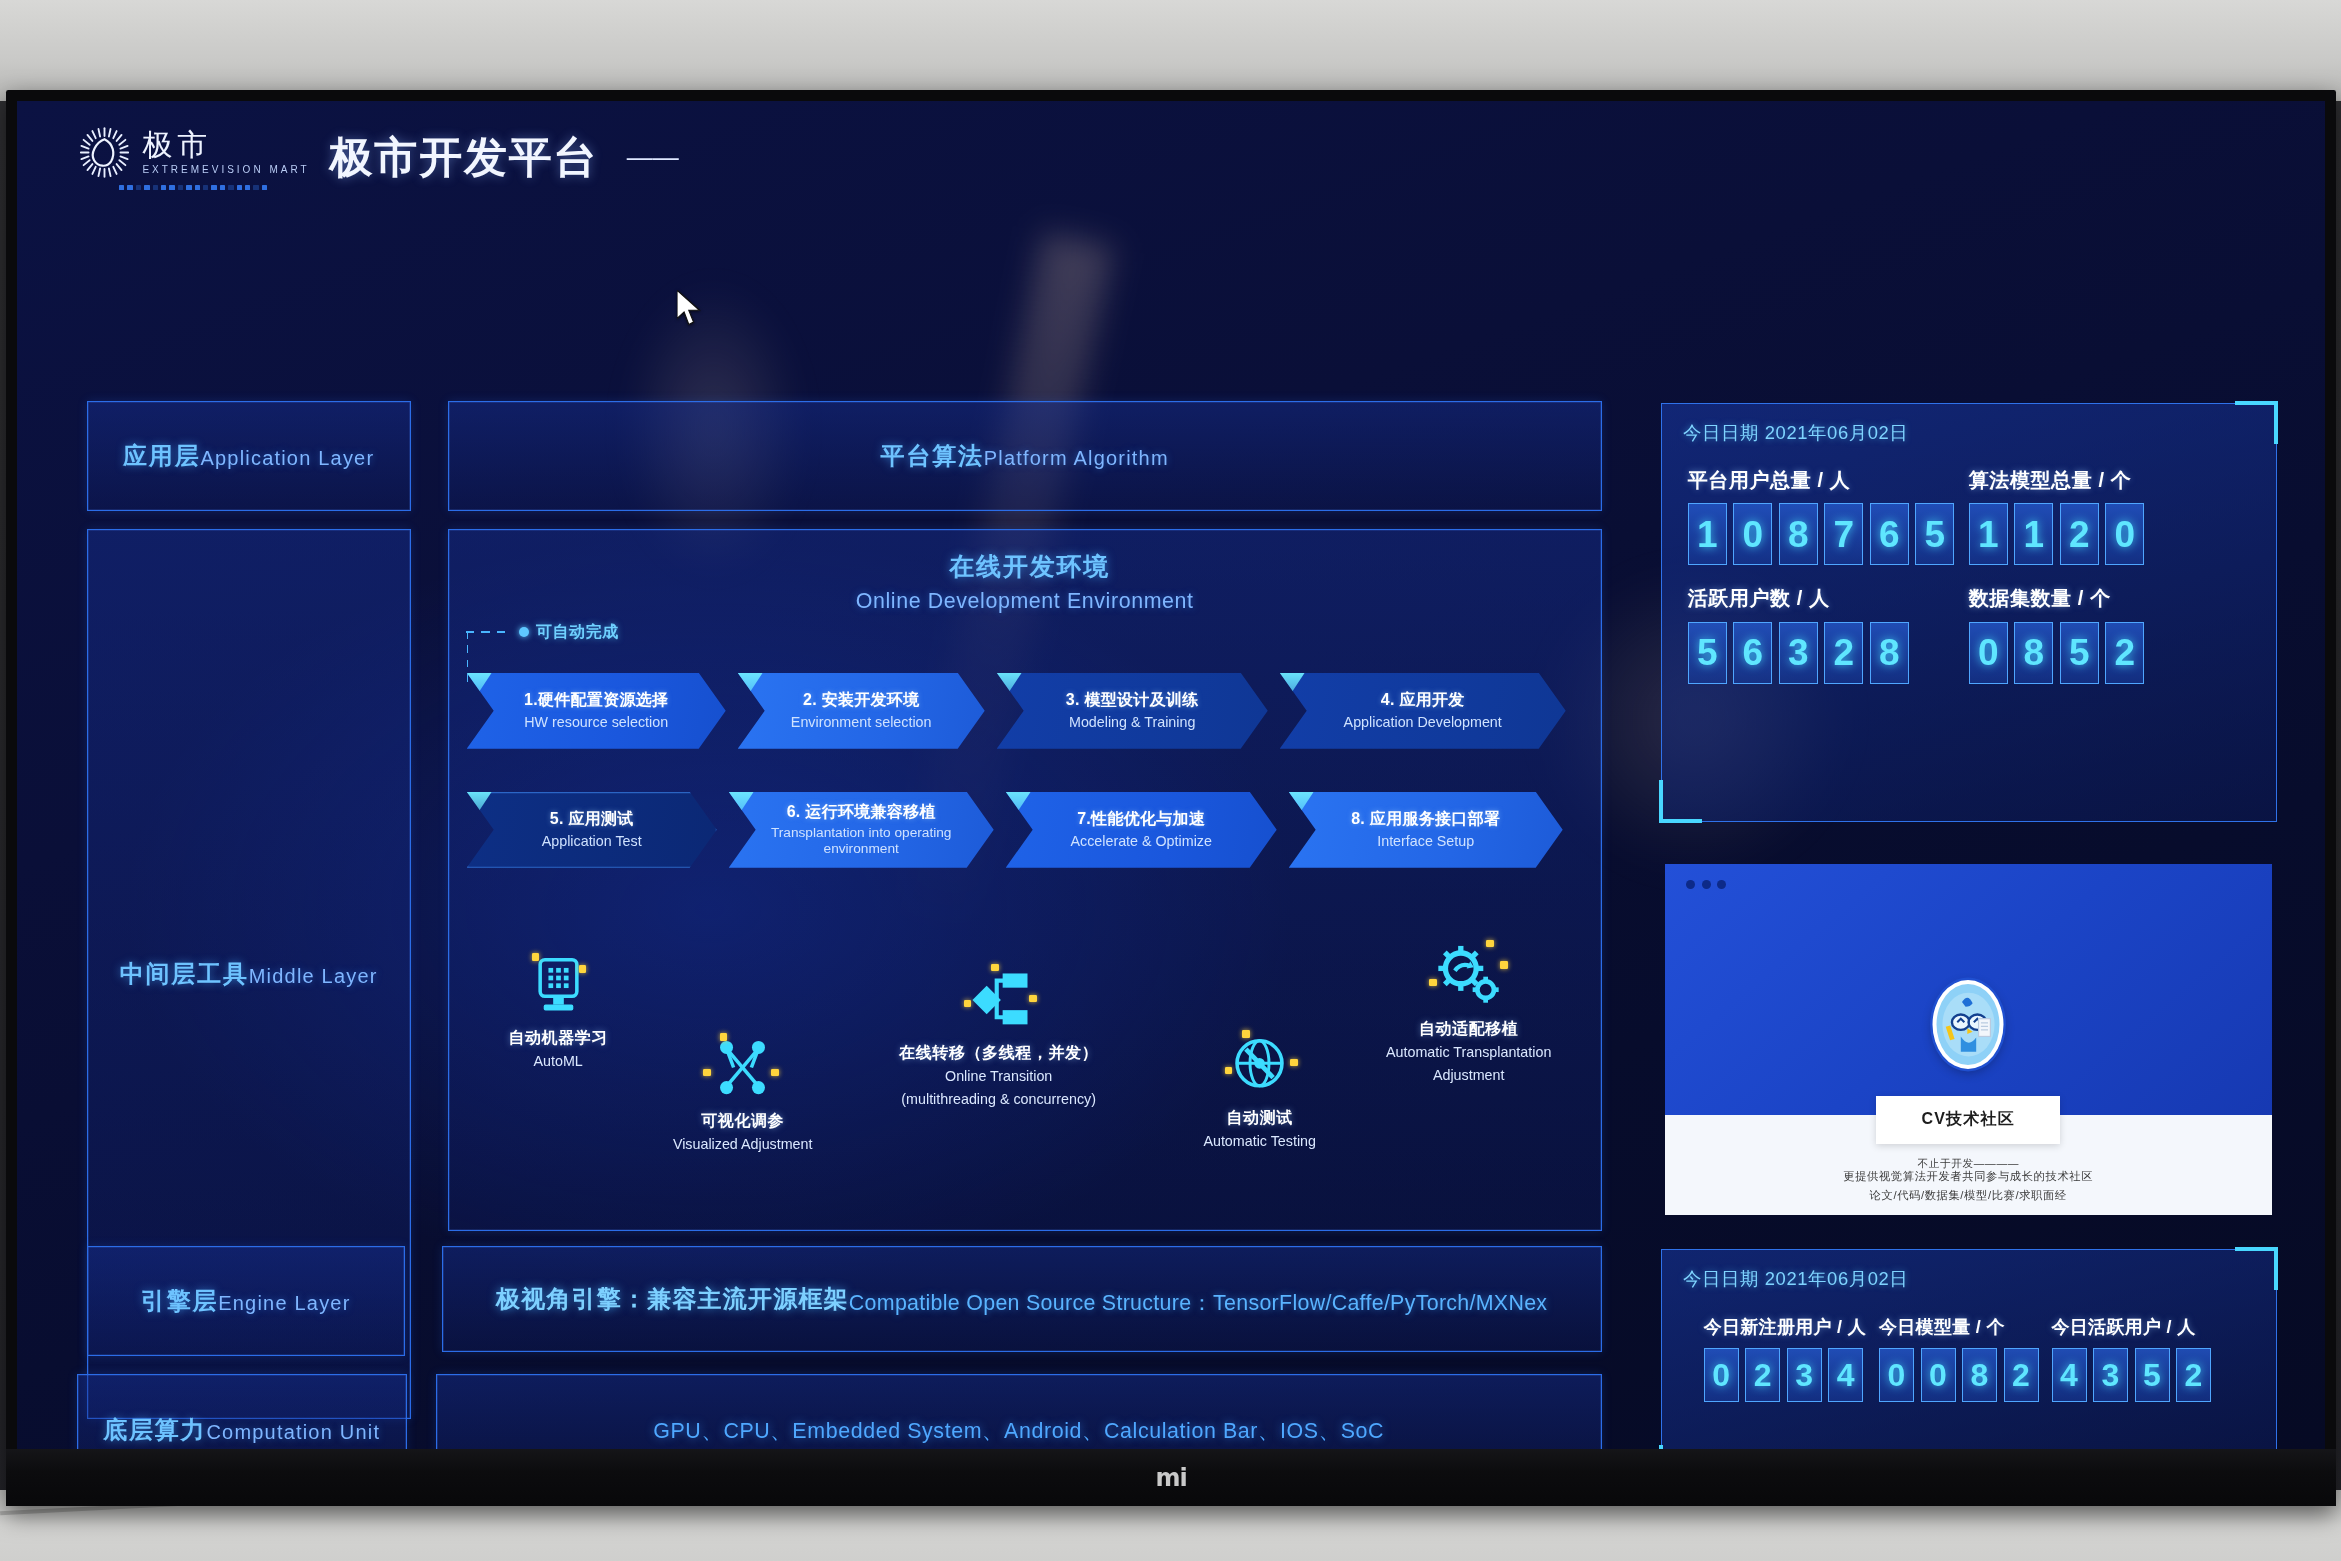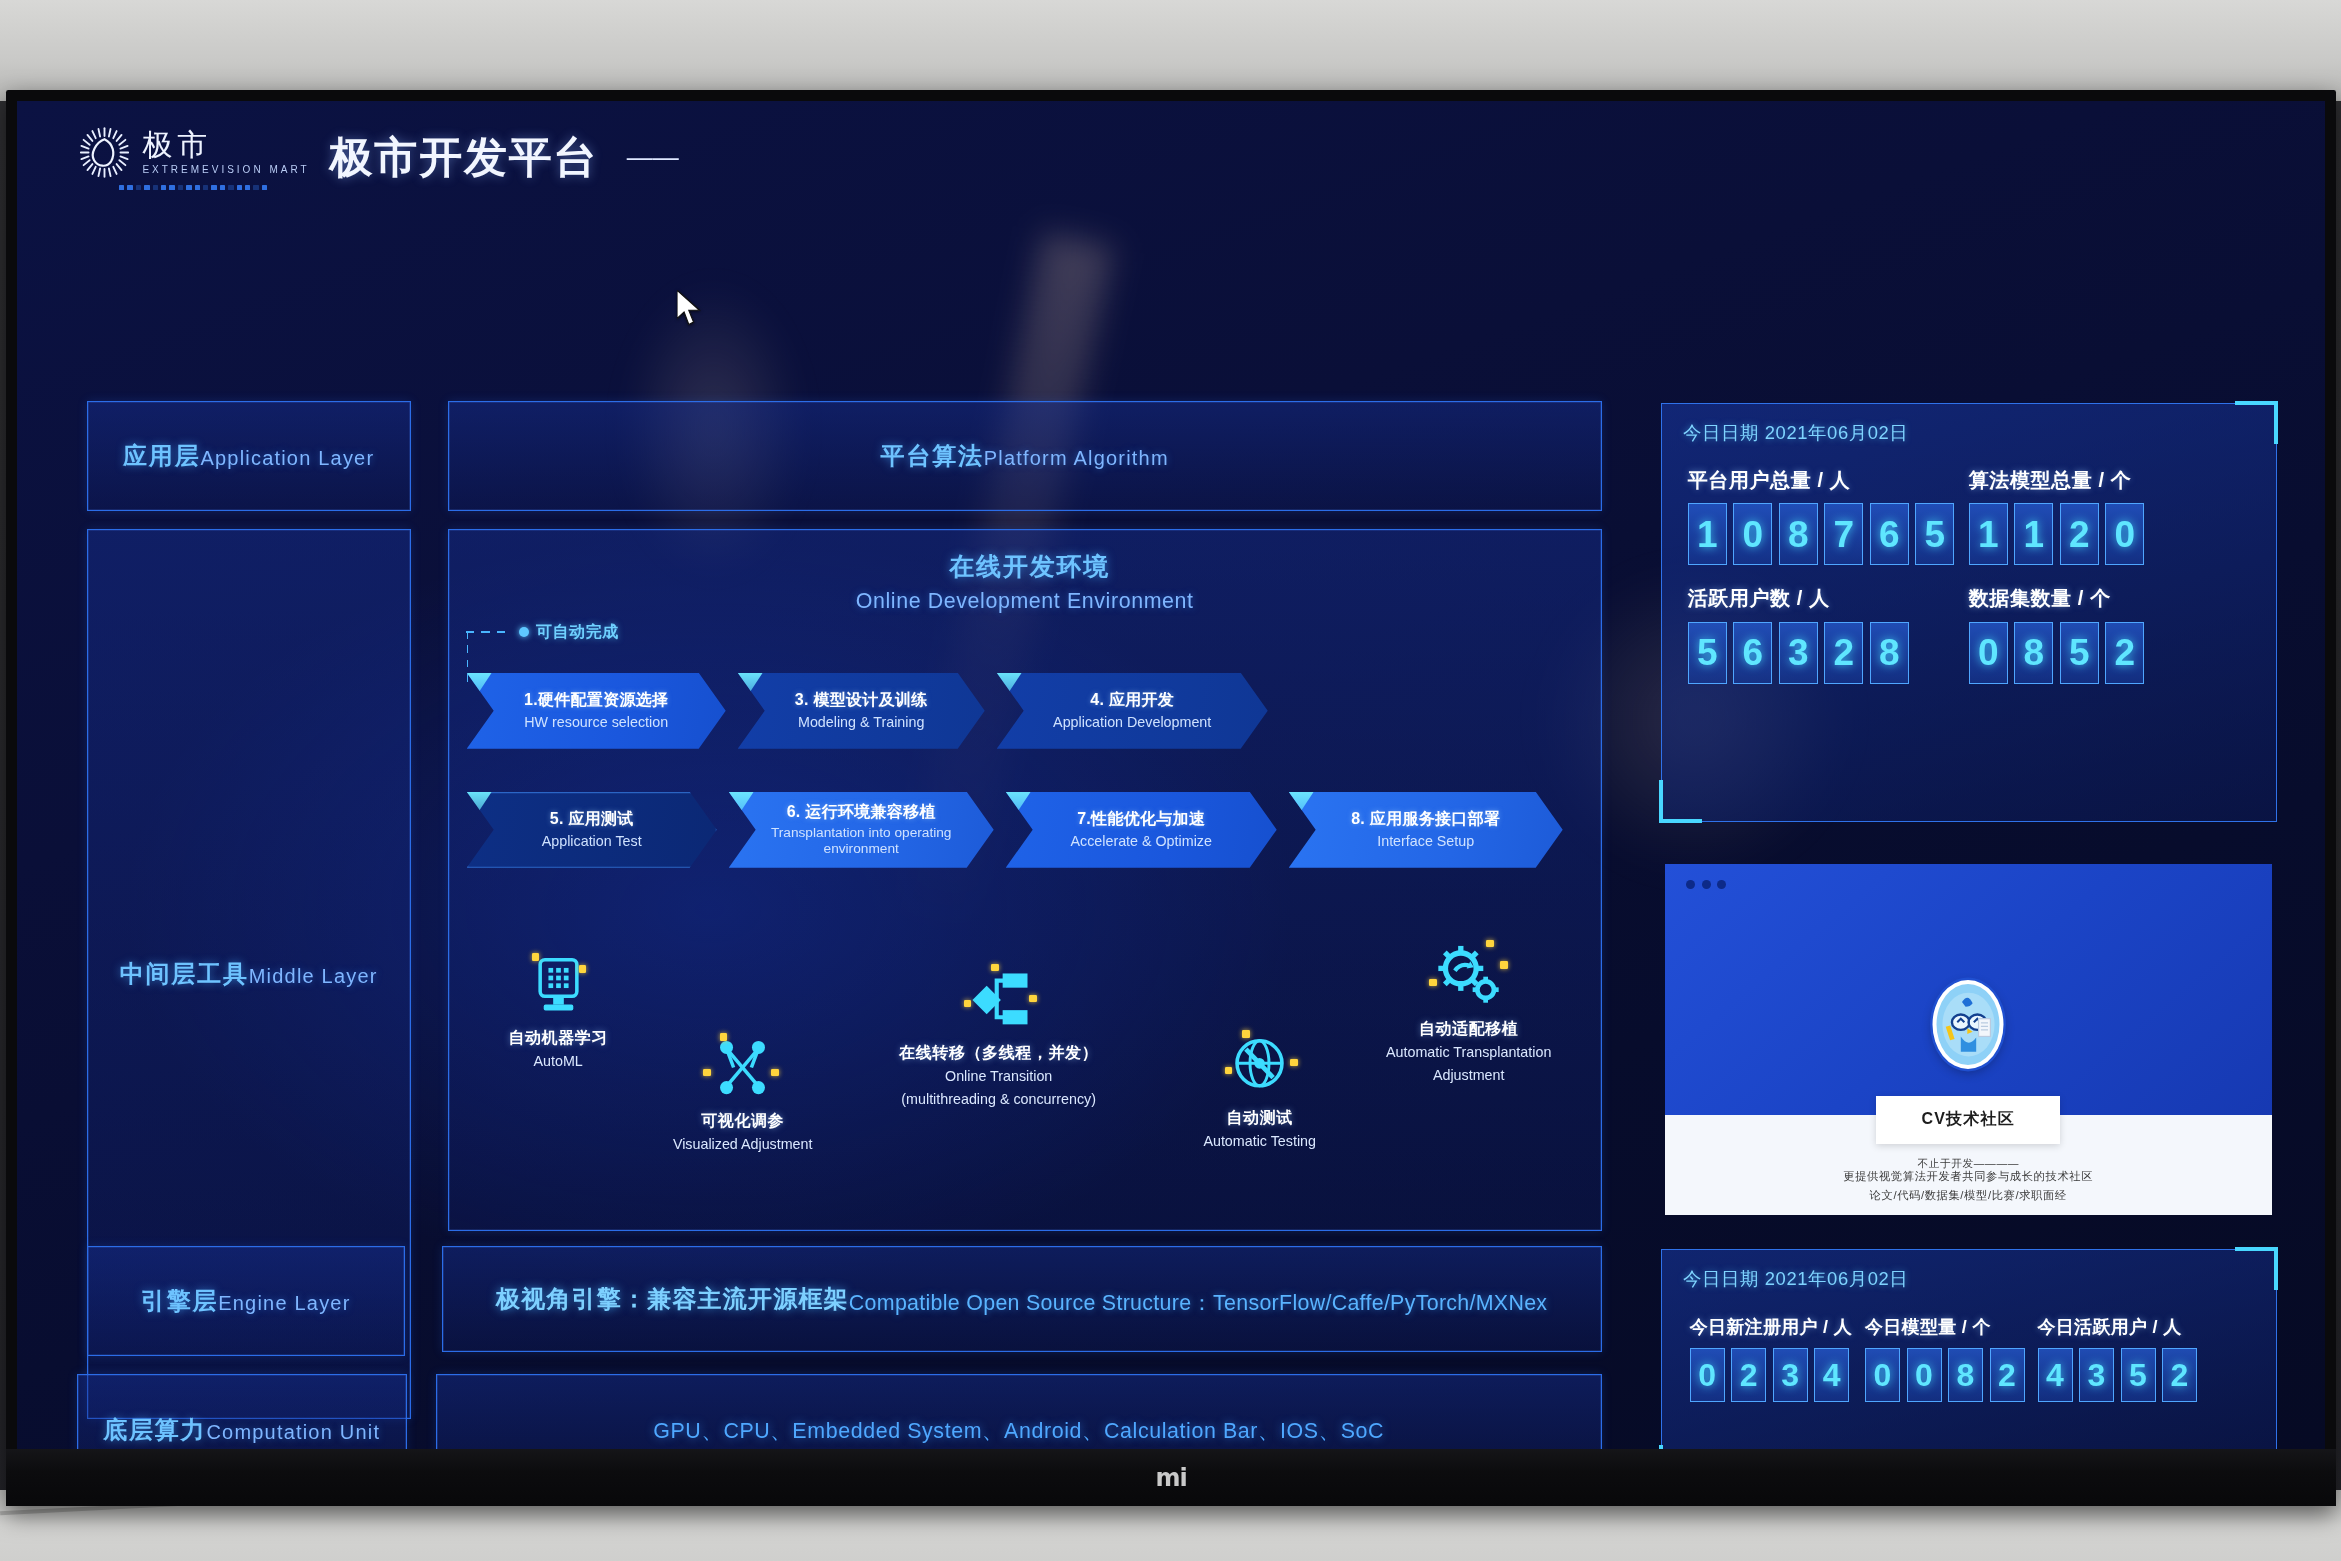--- a/index.html
+++ b/index.html
@@ -203,21 +203,21 @@
     width:39px; height:62px; display:flex; align-items:center; justify-content:center;
     background: linear-gradient(180deg, rgba(38,92,210,.75), rgba(22,56,150,.65));
     border:1.2px solid #4fa6ff;
     color:#5fe6ff; font-size:37px; font-weight:700; line-height:1;
     font-family:"Liberation Sans", sans-serif;
     text-shadow:0 0 9.5px rgba(70,220,255,.85);
   }
   .dg.sm{ width:35px; height:54px; font-size:32px; }
 
   
-  .today-grid{ display:flex; gap:13px; padding:24px 18px 0 28px; }
+  .today-grid{ display:flex; gap:13px; padding:24px 18px 0 42px; }
   .today-col .t-label{ color:#ffffff; font-size:18px; font-weight:700; letter-spacing:0.3px; margin-bottom:8.3px; text-shadow:0 0 6px rgba(150,200,255,.5);}
 
   
   #rp-cv{ background: linear-gradient(140deg,#2350d8 0%,#1b44c6 45%,#1536ad 100%); overflow:hidden; }
   .cv-dots{ position:absolute; left:21.4px; top:16.7px; display:flex; gap:6.5px; }
   .cv-dots i{ width:9px;height:9px;border-radius:50%;background:#0d2a88; display:block; }
   .cv-avatar{
     position:absolute; left:50%; top:116px; transform:translateX(-50%);
     width:71px; height:89px; border-radius:50%;
     background:#8ed1f7; border:4.2px solid #ffffff;
@@ -361,20 +361,24 @@
         <span class="auto-dashline"></span>
         <span class="auto-dot"></span>
         <span class="auto-txt">可自动完成</span>
       </div>
 
       <div class="steps" id="steps-1">
         <div class="chev c-mid">
           <span class="s-cn">1.硬件配置资源选择</span>
           <span class="s-en">HW resource selection</span>
         </div>
+        <div class="chev c-bright">
+          <span class="s-cn">2. 安装开发环境</span>
+          <span class="s-en">Environment selection</span>
+        </div>
         <div class="chev c-deep">
           <span class="s-cn">3. 模型设计及训练</span>
           <span class="s-en">Modeling &amp; Training</span>
         </div>
         <div class="chev c-deep">
           <span class="s-cn">4. 应用开发</span>
           <span class="s-en">Application Development</span>
         </div>
       </div>
 

